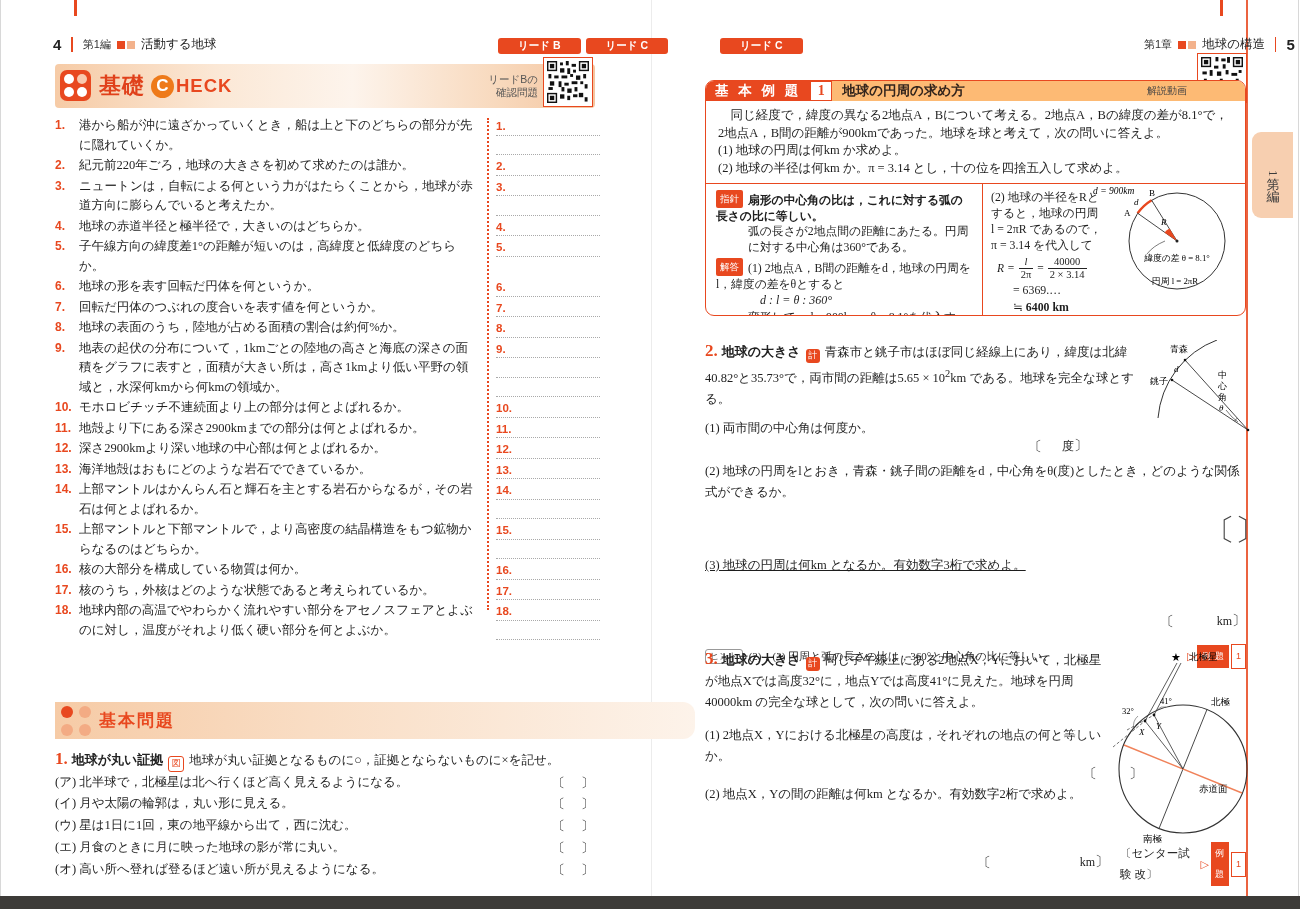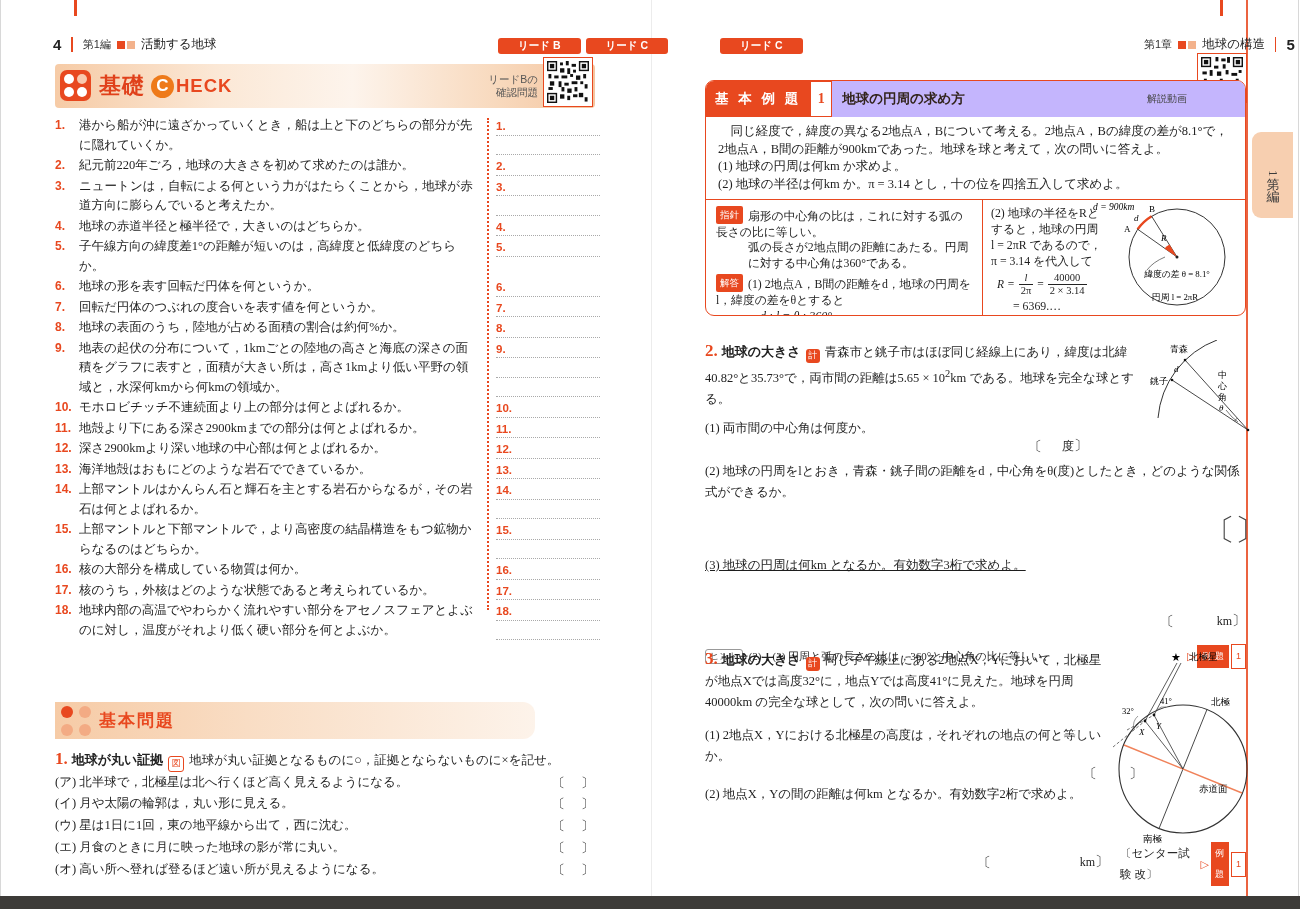--- a/index.html
+++ b/index.html
@@ -45,21 +45,21 @@
   
   .qlist{position:absolute;left:55px;top:116px;width:545px;}
   .q-row{display:flex;margin-bottom:1px;}
   .q-text{width:425px;margin-right:16px;font-size:12.5px;line-height:19.5px;position:relative;padding-left:24px;box-sizing:border-box;}
   .q-num{position:absolute;left:0;top:0;color:#e8481f;font-weight:bold;font-family:"Liberation Sans",sans-serif;font-size:12px;}
   .q-ans{flex:1;}
   .ans-line{height:19.5px;border-bottom:1.6px dotted #a9a9a9;box-sizing:border-box;}
   .ans-num{color:#e8481f;font-weight:bold;font-family:"Liberation Sans",sans-serif;font-size:11.5px;line-height:19px;}
   .dotsep{position:absolute;left:487px;top:118px;height:492px;border-left:2px dotted #e8481f;}
   
-  .kihon-banner{position:absolute;left:55px;top:702px;width:480px;height:37px;border-radius:0 12px 12px 0;
+  .kihon-banner{position:absolute;left:55px;top:702px;width:640px;height:37px;border-radius:0 12px 12px 0;
     background:linear-gradient(90deg,#f6cba6 0%,#f9ddc4 40%,#fdf3ea 100%);}
   .kihon-icon{position:absolute;left:6px;top:4px;width:30px;height:30px;}
   .kihon-icon i{position:absolute;width:12px;height:12px;border-radius:50%;}
   .kihon-icon i:nth-child(1){left:0;top:0;background:#e8481f;}
   .kihon-icon i:nth-child(2){right:0;top:0;background:#f3ab84;}
   .kihon-icon i:nth-child(3){left:0;bottom:0;background:#f3ab84;}
   .kihon-icon i:nth-child(4){right:0;bottom:0;background:#f3ab84;}
   .kihon-title{position:absolute;left:44px;top:7px;font-size:17px;font-weight:bold;color:#e8481f;letter-spacing:2px;}
   
   .prob{position:absolute;font-size:12.5px;line-height:21px;}
@@ -70,36 +70,36 @@
   .mark-solid{display:inline-flex;width:14px;height:14px;background:#e8481f;border-radius:3px;color:#fff;
      font-size:9px;align-items:center;justify-content:center;margin:0 5px;vertical-align:-2px;font-family:"Liberation Sans",sans-serif;}
   .p1-item{position:relative;line-height:21.8px;}
   .item-bracket{position:absolute;left:497px;top:0;width:42px;display:flex;justify-content:space-between;font-size:13px;color:#222;}
   .abracket{display:flex;justify-content:space-between;font-size:14px;color:#222;align-items:flex-end;}
   .abracket .unit{font-size:12px;}
   .tallbr{font-size:30px;font-weight:300;color:#444;line-height:38px;}
   
   .exbox{position:absolute;left:705px;top:80px;width:541px;height:236px;border:1.8px solid #e8481f;border-radius:9px;
          box-sizing:border-box;background:#fff;overflow:hidden;}
-  .exbar{display:flex;height:36px;align-items:stretch;border-radius:11px;}
+  .exbar{display:flex;height:20px;align-items:stretch;border-radius:11px;}
   .ex-label{background:#e8481f;color:#fff;font-family:"Liberation Sans",sans-serif;font-weight:bold;font-size:13.5px;
             letter-spacing:3px;padding:0 9px;display:flex;align-items:center;}
   .ex-num{background:#fff;border:1.6px solid #e8481f;color:#e8481f;width:22px;display:flex;align-items:center;
           justify-content:center;font-weight:bold;font-size:14px;box-sizing:border-box;}
-  .ex-titlearea{flex:1;background:#c4b5fd;display:flex;align-items:center;padding-left:10px;font-weight:bold;font-size:13.5px;color:#32241c;}
+  .ex-titlearea{flex:1;background:#fdba74;display:flex;align-items:center;padding-left:10px;font-weight:bold;font-size:13.5px;color:#32241c;}
   .ex-video{margin-left:auto;margin-right:58px;font-family:"Liberation Sans",sans-serif;font-size:10px;font-weight:normal;color:#444;}
   .ex-statement{padding:6px 12px 3px 12px;font-size:12.5px;line-height:17.5px;}
   .ex-div{border-top:1.6px solid #e8481f;margin:3px 0 0 0;}
   .ex-lower{display:flex;height:164px;}
   .ex-left{width:276px;padding:6px 8px 0 10px;box-sizing:border-box;font-size:11.8px;line-height:15.5px;}
   .ex-vdiv{border-left:1.2px solid #e8481f;}
   .ex-right{flex:1;padding:5px 6px 0 8px;position:relative;font-size:11.8px;line-height:16px;}
   .tag{display:inline-block;background:#e8481f;color:#fff;font-family:"Liberation Sans",sans-serif;font-size:9.5px;
        padding:1px 4px;border-radius:2px;margin-right:5px;vertical-align:2px;}
-  .sh-bold{font-weight:normal;display:inline;}
+  .sh-bold{font-weight:bold;display:inline;}
   .indent30{padding-left:32px;}
   .eq{font-style:italic;}
   .eq-line{padding-left:44px;font-size:12px;margin:1px 0;}
   .frac-line{padding-left:30px;display:flex;align-items:center;gap:4px;font-size:11.5px;margin-top:3px;}
   .frac{display:inline-flex;flex-direction:column;align-items:center;line-height:1.1;font-size:10.5px;}
   .frac .den{border-top:1px solid #222;padding:0 2px;}
   .bold{font-weight:bold;font-style:normal;}
   .ex2-text{width:112px;}
   .ex-diagram{position:absolute;right:4px;top:0px;}
   

